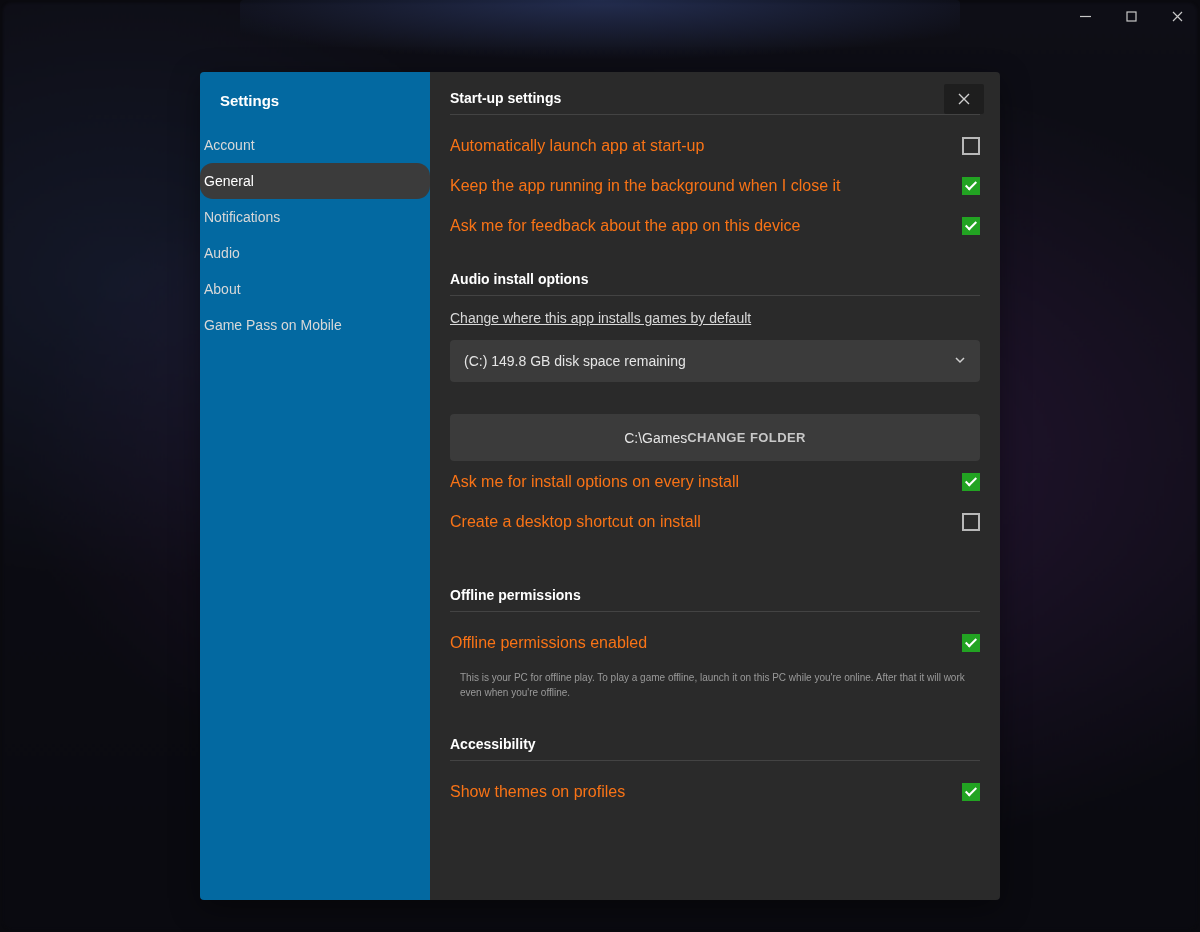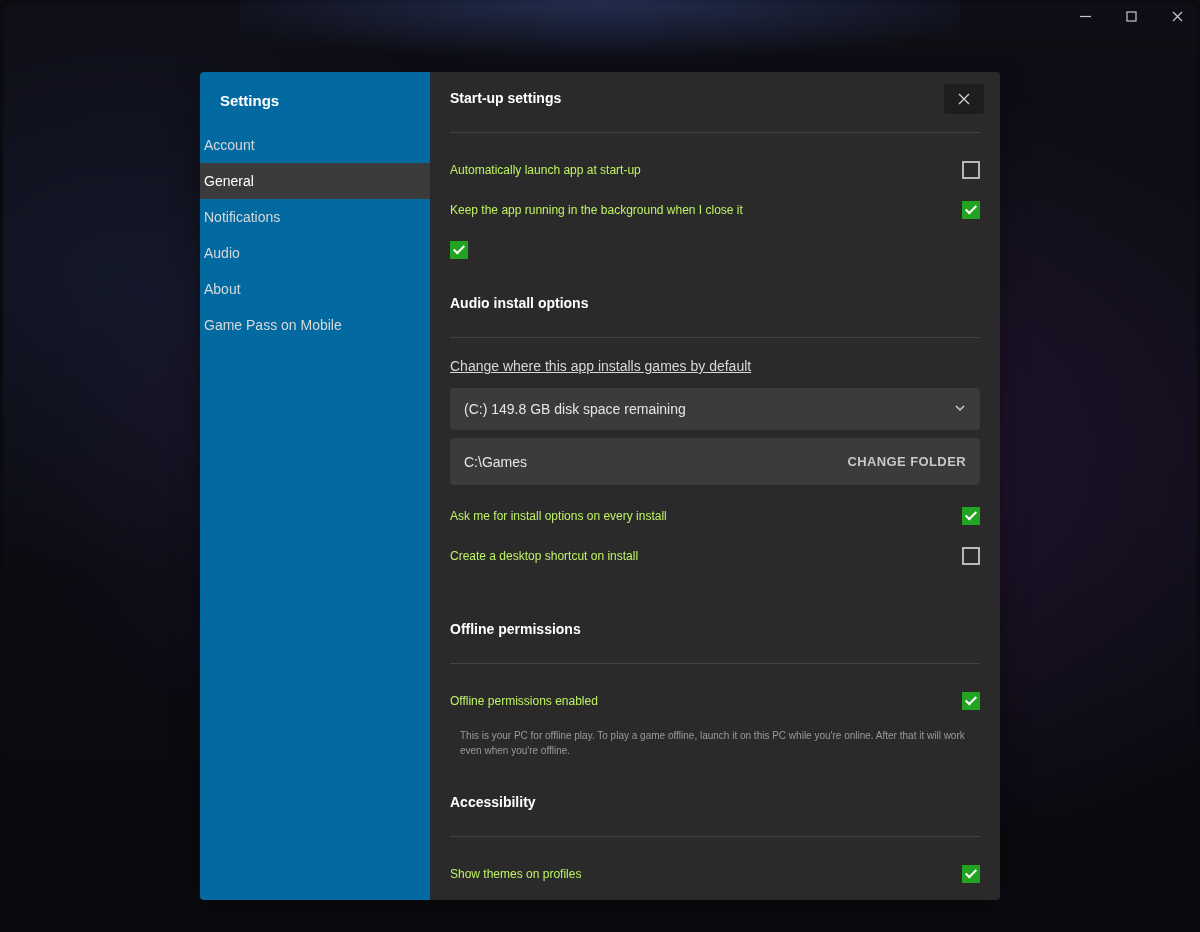--- a/index.html
+++ b/index.html
@@ -94,20 +94,21 @@
     .sidebar-item {
       padding: 10px 4px;
       font-size: 14px;
       color: #d8d8d8;
       cursor: pointer;
     }
     
     .sidebar-item.active {
       background: #3b3b3b;
       color: #fff;
+      border-radius: 13px;
     }
     
     .content-area {
       flex: 1;
       background: #2a2a2a;
       position: relative;
       overflow: hidden;
     }
     
     .close-dialog {
@@ -154,36 +155,36 @@
     }
     
     .section-compact {
       margin-bottom: 28px;
     }
     
     .section-title {
       font-size: 14px;
       font-weight: 600;
       color: #fff;
-      margin-bottom: 20px;
-      padding-bottom: 26px;
+      margin-bottom: 14px;
+      padding-bottom: 8px;
       border-bottom: 1px solid rgba(255,255,255,0.12);
     }
     
     .setting-row {
       display: flex;
       align-items: center;
       justify-content: space-between;
       padding: 8px 0;
       margin-bottom: 6px;
     }
     
     .setting-label {
-      font-size: 12px;
-      color: #bef264;
+      font-size: 16px;
+      color: #f97316;
       flex: 1;
     }
     
     .setting-sub {
       font-size: 10px;
       color: #9a9a9a;
       padding: 4px 10px 8px 10px;
       line-height: 1.5;
     }
     
@@ -221,42 +222,42 @@
     }
     
     .dropdown {
       background: #3b3b3b;
       border-radius: 4px;
       padding: 12px 14px;
       display: flex;
       align-items: center;
       justify-content: space-between;
       cursor: pointer;
-      margin-bottom: 8px;
+      margin-bottom: 32px;
     }
     
     .dropdown-label {
       font-size: 14px;
       color: #e5e5e5;
     }
     
     .dropdown-chevron svg {
       width: 12px;
       height: 12px;
       stroke: #cfcfcf;
     }
     
     .path-row {
       background: #3b3b3b;
       border-radius: 4px;
       padding: 10px 14px;
       display: flex;
       align-items: center;
-      justify-content: space-between;
-      margin-bottom: 14px;
+      justify-content: center;
+      margin-bottom: 4px;
     }
     
     .path-text {
       font-size: 14px;
       color: #e5e5e5;
     }
     
     .change-folder-btn {
       font-size: 13px;
       color: #c8c8c8;
@@ -319,20 +320,21 @@
           <div class="setting-label">Automatically launch app at start-up</div>
           <div class="checkbox"></div>
         </div>
 
         <div class="setting-row">
           <div class="setting-label">Keep the app running in the background when I close it</div>
           <div class="checkbox checked"></div>
         </div>
 
         <div class="setting-row">
+          <div class="setting-label">Ask me for feedback about the app on this device</div>
           <div class="checkbox checked"></div>
         </div>
       </div>
 
       <div class="section">
         <div class="section-title">Audio install options</div>
 
         <div class="desc-row">Change where this app installs games by default</div>
 
         <div class="dropdown">

